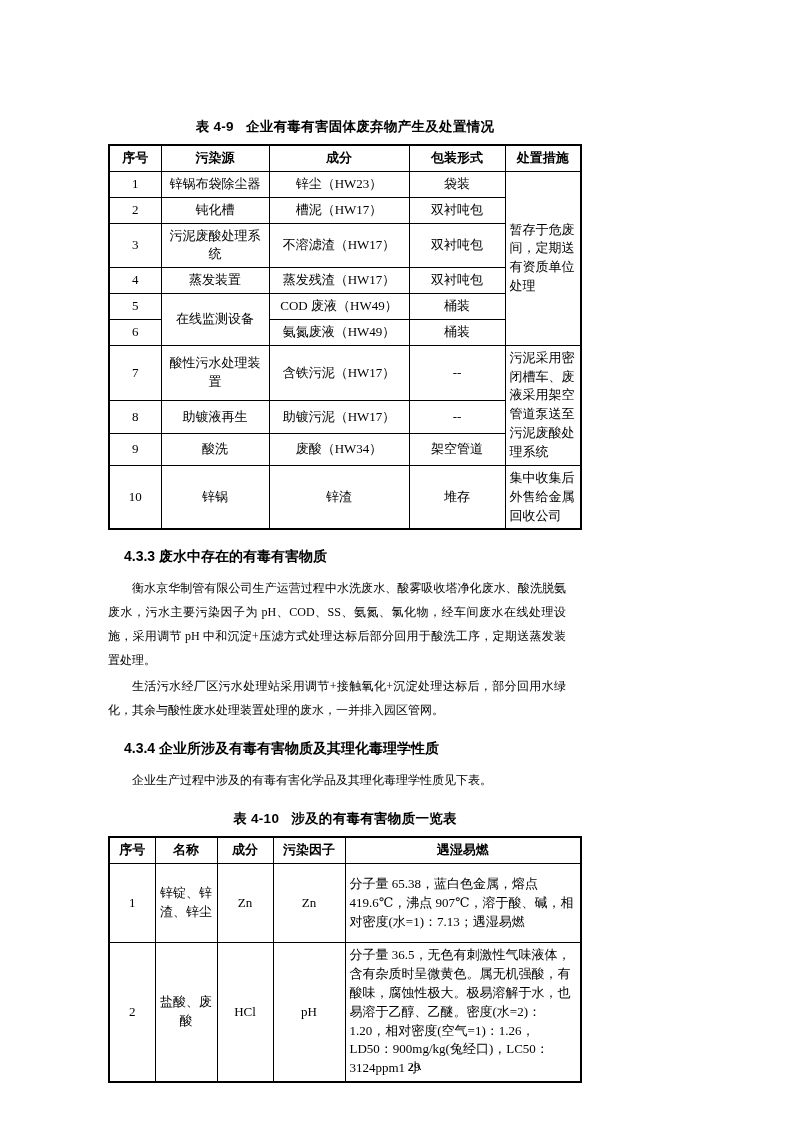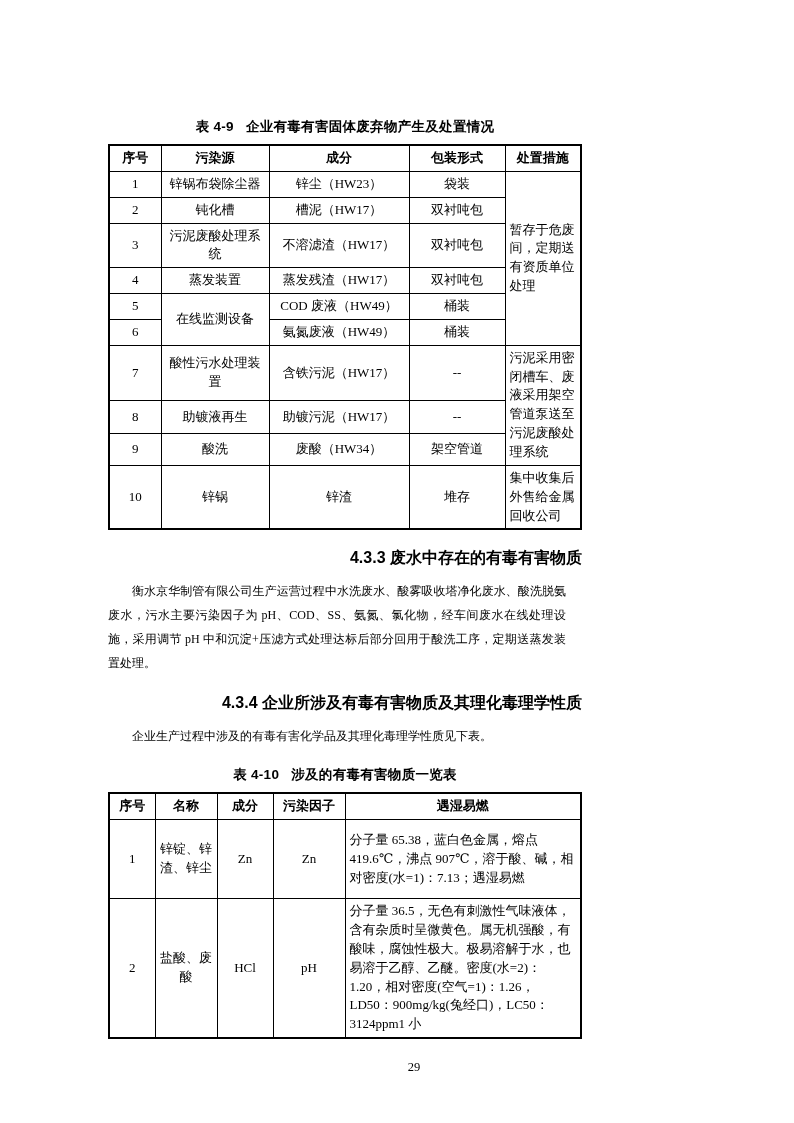--- a/index.html
+++ b/index.html
@@ -54,25 +54,24 @@
     font-size: 13px;
   }
   td.c { text-align: center; }
   td.l { text-align: left; }
   .outer-top { border-top-width: 2px !important; }
   .outer-bottom { border-bottom-width: 2px !important; }
   .outer-left { border-left-width: 2px !important; }
   .outer-right { border-right-width: 2px !important; }
 
   .heading {
-    font-size: 16px;
+    font-size: 14px;
     font-weight: bold;
     font-family: "Liberation Sans", "DejaVu Sans", sans-serif;
-    margin: 18px 0 10px 0;
-    text-align: right;
+    margin: 18px 0 10px 16px;
   }
   .para {
     font-size: 12px;
     line-height: 2.0;
     text-align: justify;
     text-indent: 2em;
     margin: 0 16px 2px 0;
   }
   .spacer-16 { height: 16px; }
   .page-number {
@@ -176,20 +175,21 @@
         <td class="c outer-bottom">锌锅</td>
         <td class="c outer-bottom">锌渣</td>
         <td class="c outer-bottom">堆存</td>
         <td class="l outer-right outer-bottom">集中收集后外售给金属回收公司</td>
       </tr>
     </tbody>
   </table>
 
   <div class="heading">4.3.3 废水中存在的有毒有害物质</div>
   <div class="para">衡水京华制管有限公司生产运营过程中水洗废水、酸雾吸收塔净化废水、酸洗脱氨废水，污水主要污染因子为 pH、COD、SS、氨氮、氯化物，经车间废水在线处理设施，采用调节 pH 中和沉淀+压滤方式处理达标后部分回用于酸洗工序，定期送蒸发装置处理。</div>
+  <div class="para">生活污水经厂区污水处理站采用调节+接触氧化+沉淀处理达标后，部分回用水绿化，其余与酸性废水处理装置处理的废水，一并排入园区管网。</div>
 
   <div class="heading">4.3.4 企业所涉及有毒有害物质及其理化毒理学性质</div>
   <div class="para">企业生产过程中涉及的有毒有害化学品及其理化毒理学性质见下表。</div>
 
   <div class="spacer-16"></div>
 
   <div class="table-caption">
     <span>表 4-10</span><span class="caption-gap"></span><span>涉及的有毒有害物质一览表</span>
   </div>
 

